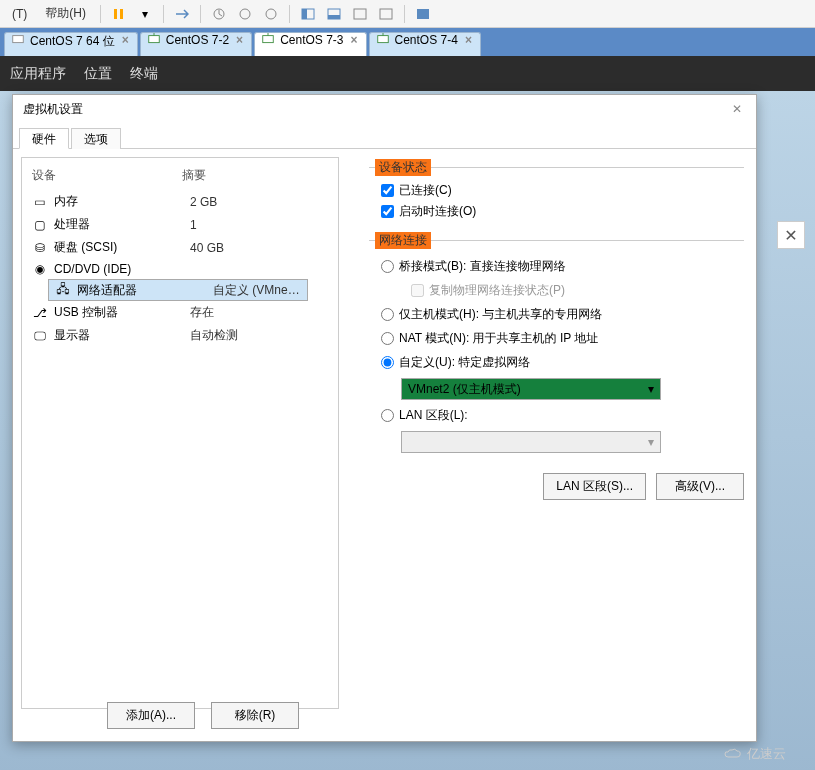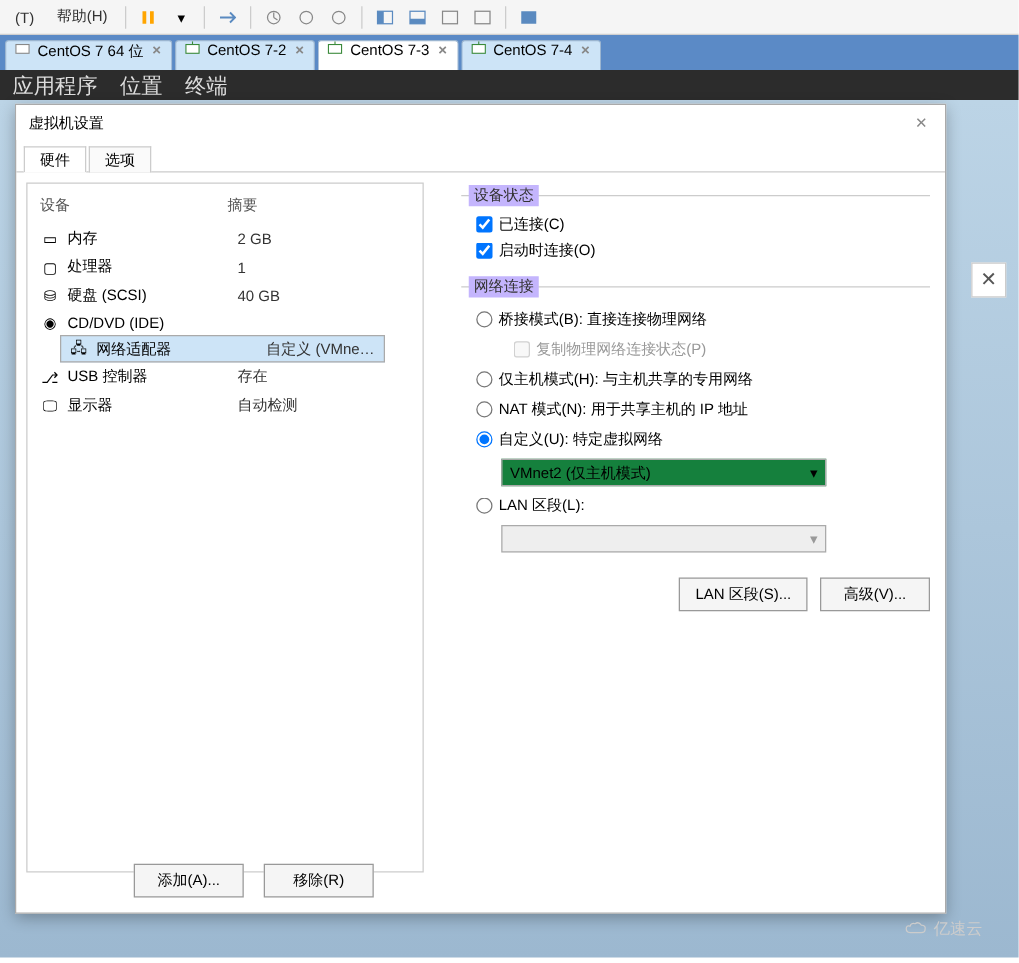--- a/index.html
+++ b/index.html
@@ -7,41 +7,41 @@
 .toolbar-top { height: 28px; background: #f5f5f5; border-bottom: 1px solid #d0d0d0; display: flex; align-items: center; padding: 0 4px; gap: 2px; }
 .menu-label { padding: 0 8px; color: #333; }
 .tbtn { width: 24px; height: 22px; display: inline-flex; align-items: center; justify-content: center; border-radius: 2px; }
 .sep { width: 1px; height: 18px; background: #ccc; margin: 0 4px; }
 .pause-icon-svg { fill: #ffa500; }
 .tab-strip { height: 28px; background: #5b8ac6; display: flex; align-items: flex-end; padding: 0 4px; gap: 2px; }
 .tab { height: 24px; background: #cde4f7; border: 1px solid #9bb5d0; border-bottom: none; border-radius: 3px 3px 0 0; padding: 0 6px; display: flex; align-items: flex-start; gap: 5px; min-width: 110px; }
 .tab.active { background: #fff; }
 .tab-close { color: #888; font-weight: bold; padding: 0 2px; }
 .tab-icon { width: 14px; height: 14px; }
-.app-menu { height: 24px; background: #2c2c2c; color: #ddd; display: flex; align-items: center; padding: 0 10px; gap: 18px; font-size: 17px; }
+.app-menu { height: 35px; background: #2c2c2c; color: #ddd; display: flex; align-items: center; padding: 0 10px; gap: 18px; font-size: 14px; }
 .main-area { position: relative; height: 686px; background: linear-gradient(#bcd4e6, #9cb8d0); }
 .dialog { position: absolute; left: 12px; top: 3px; width: 745px; height: 648px; background: #fff; border: 1px solid #aaa; box-shadow: 0 3px 12px rgba(0,0,0,0.3); }
 .dialog-title { height: 28px; display: flex; align-items: center; justify-content: space-between; padding: 0 10px; font-size: 12px; background: #fff; }
 .dlg-close { width: 18px; height: 18px; display: flex; align-items: center; justify-content: center; color: #888; }
 .dlg-tabs { height: 22px; display: flex; border-bottom: 1px solid #ccc; padding: 0 6px; margin-top: 4px; }
 .dlg-tab { padding: 2px 12px; border: 1px solid #ccc; border-bottom: none; background: #fafafa; margin-right: 2px; position: relative; top: 1px; }
 .dlg-tab.active { background: #fff; border-bottom: 1px solid #fff; }
 .dlg-body { display: flex; height: 560px; }
 .left-list { width: 318px; border: 1px solid #ccc; margin: 8px 16px 0 8px; padding: 6px 0; position: relative; }
 .list-header { display: flex; font-weight: normal; color: #555; padding: 3px 10px 6px; }
 .lh-d { width: 150px; }
 .lh-s { flex: 1; }
 .row { display: flex; align-items: center; padding: 3px 10px; gap: 6px; }
 .row.sel { background: #cde4f7; }
 .row .icon { width: 16px; text-align: center; }
 .row .name { width: 130px; }
 .row .sum { flex: 1; color: #333; white-space: nowrap; overflow: hidden; text-overflow: ellipsis; }
 .right-pane { flex: 1; padding: 8px 12px 0 14px; }
 .gbox { border-top: 1px solid #ccc; margin-top: 10px; position: relative; padding: 10px 6px 6px; }
-.gbox .gtitle { position: absolute; top: -9px; left: 6px; background: #c4b5fd; padding: 0 4px; color: #333; }
+.gbox .gtitle { position: absolute; top: -9px; left: 6px; background: #f97316; padding: 0 4px; color: #333; }
 .chk { display: flex; align-items: center; gap: 5px; margin: 4px 0 4px 6px; }
 .radio { display: flex; align-items: center; gap: 5px; margin: 7px 0 7px 6px; }
 .sub { margin-left: 36px; color: #999; display: flex; align-items: center; gap: 5px; }
 .sel { width: 260px; height: 22px; border: 1px solid #aaa; background: #15803d; margin-left: 26px; padding: 2px 6px; display: flex; align-items: center; justify-content: space-between; }
 .sel.dis { color: #999; background: #eee; }
 .btn-row { display: flex; gap: 10px; justify-content: flex-end; margin-top: 14px; }
 .btn { border: 1px solid #999; background: #f5f5f5; padding: 4px 12px; min-width: 88px; text-align: center; }
 .bottom-btns { position: absolute; bottom: 12px; left: 0; width: 380px; display: flex; gap: 16px; justify-content: center; }
 .close-bg { position: absolute; right: 10px; top: 130px; width: 28px; height: 28px; border: 1px solid #ccc; background: #fff; display: flex; align-items: center; justify-content: center; font-size: 16px; color: #555; }
 .watermark { position: absolute; right: 29px; bottom: 14px; color: #ccc; font-size: 13px; display: flex; align-items: center; gap: 4px; }

